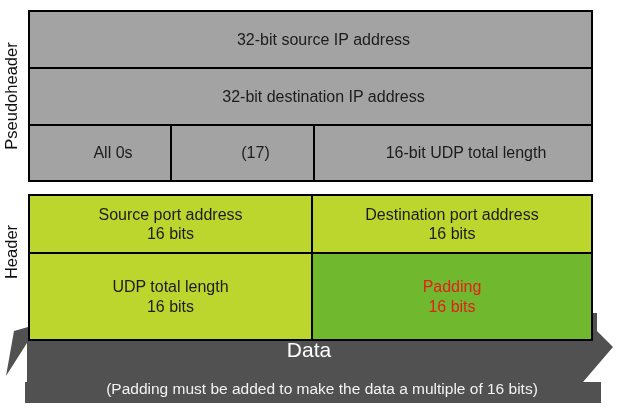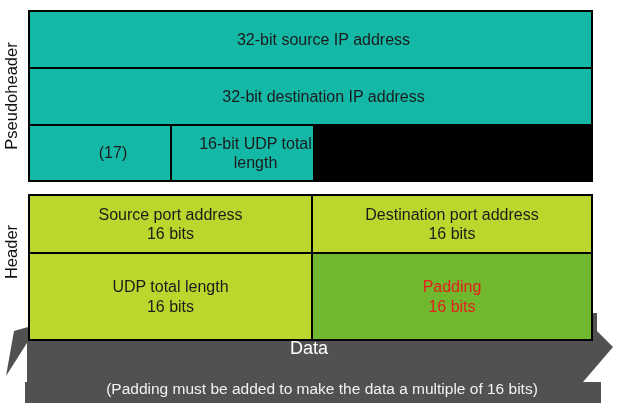--- a/index.html
+++ b/index.html
@@ -28,29 +28,29 @@
   }
   .tbl.header{
     left:28px;top:194px;width:565px;height:147px;
     grid-template-columns:281px 1fr;
     grid-template-rows:56px 1fr;
   }
   .cell{
     display:flex;flex-direction:column;align-items:center;justify-content:center;
     text-align:center;font-size:16px;line-height:19.5px;color:#1c1c1c;
   }
-  .cell.blue {background:#14b8a6;padding-left:26px;}
+  .cell.blue {background:#a3a3a3;padding-left:26px;}
   .cell.lgreen{background:#bdd62e;}
   .cell.dgreen{background:#70b82d;}
   .cell.span3{grid-column:1 / 4;}
   .cell .red{color:#e41f1c;}
   
   .data-title{
     position:absolute;left:0;top:338px;width:618px;text-align:center;
-    color:#ffffff;font-size:18px;
+    color:#ffffff;font-size:21px;
   }
   .data-note{
     position:absolute;left:13px;top:380px;width:618px;text-align:center;
     color:#f2f2f2;font-size:15.5px;
   }
 </style>
 </head>
 <body>
 
 <div class="stage">
@@ -61,20 +61,23 @@
 
   <div class="vlabel pseudo">Pseudoheader</div>
   <div class="vlabel head">Header</div>
 
   <div class="tbl pseudo">
     <div class="cell blue span3">
       <span>32-bit source IP address</span>
     </div>
     <div class="cell blue span3">
       <span>32-bit destination IP address</span>
+    </div>
+    <div class="cell blue">
+      <span>All 0s</span>
     </div>
     <div class="cell blue">
       <span>(17)</span>
     </div>
     <div class="cell blue">
       <span>16-bit UDP total length</span>
     </div>
   </div>
 
   <div class="tbl header">

